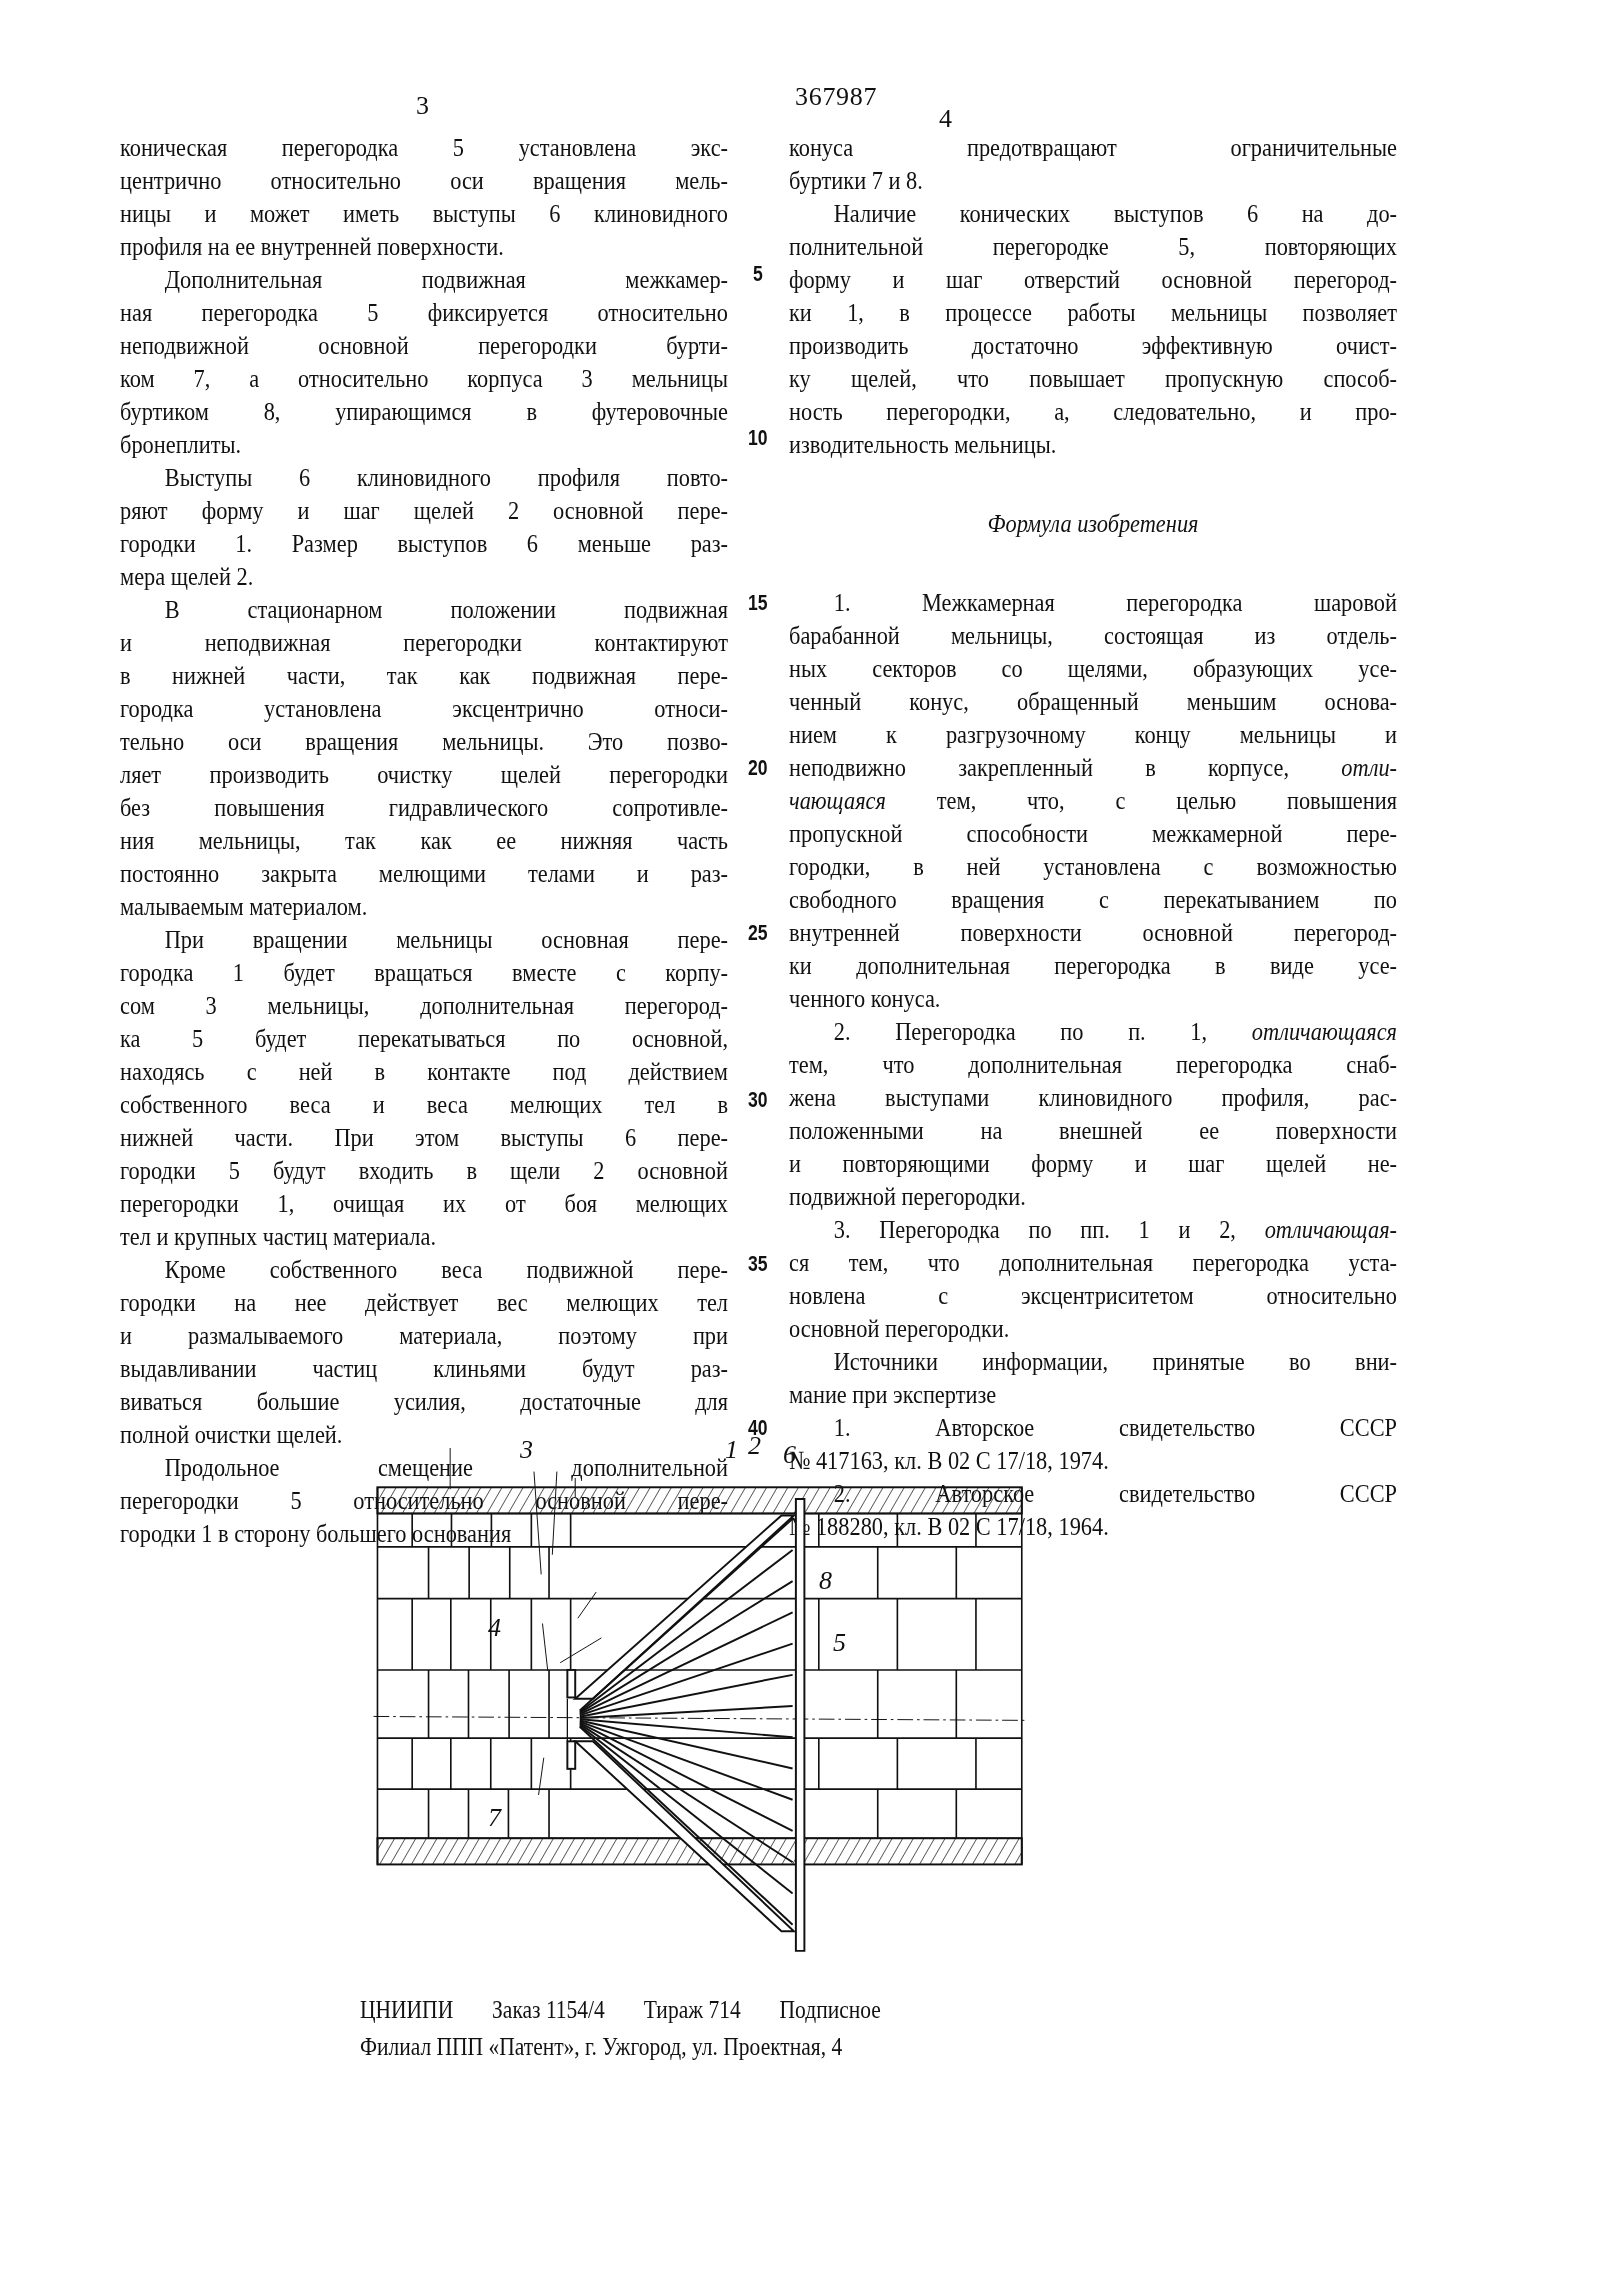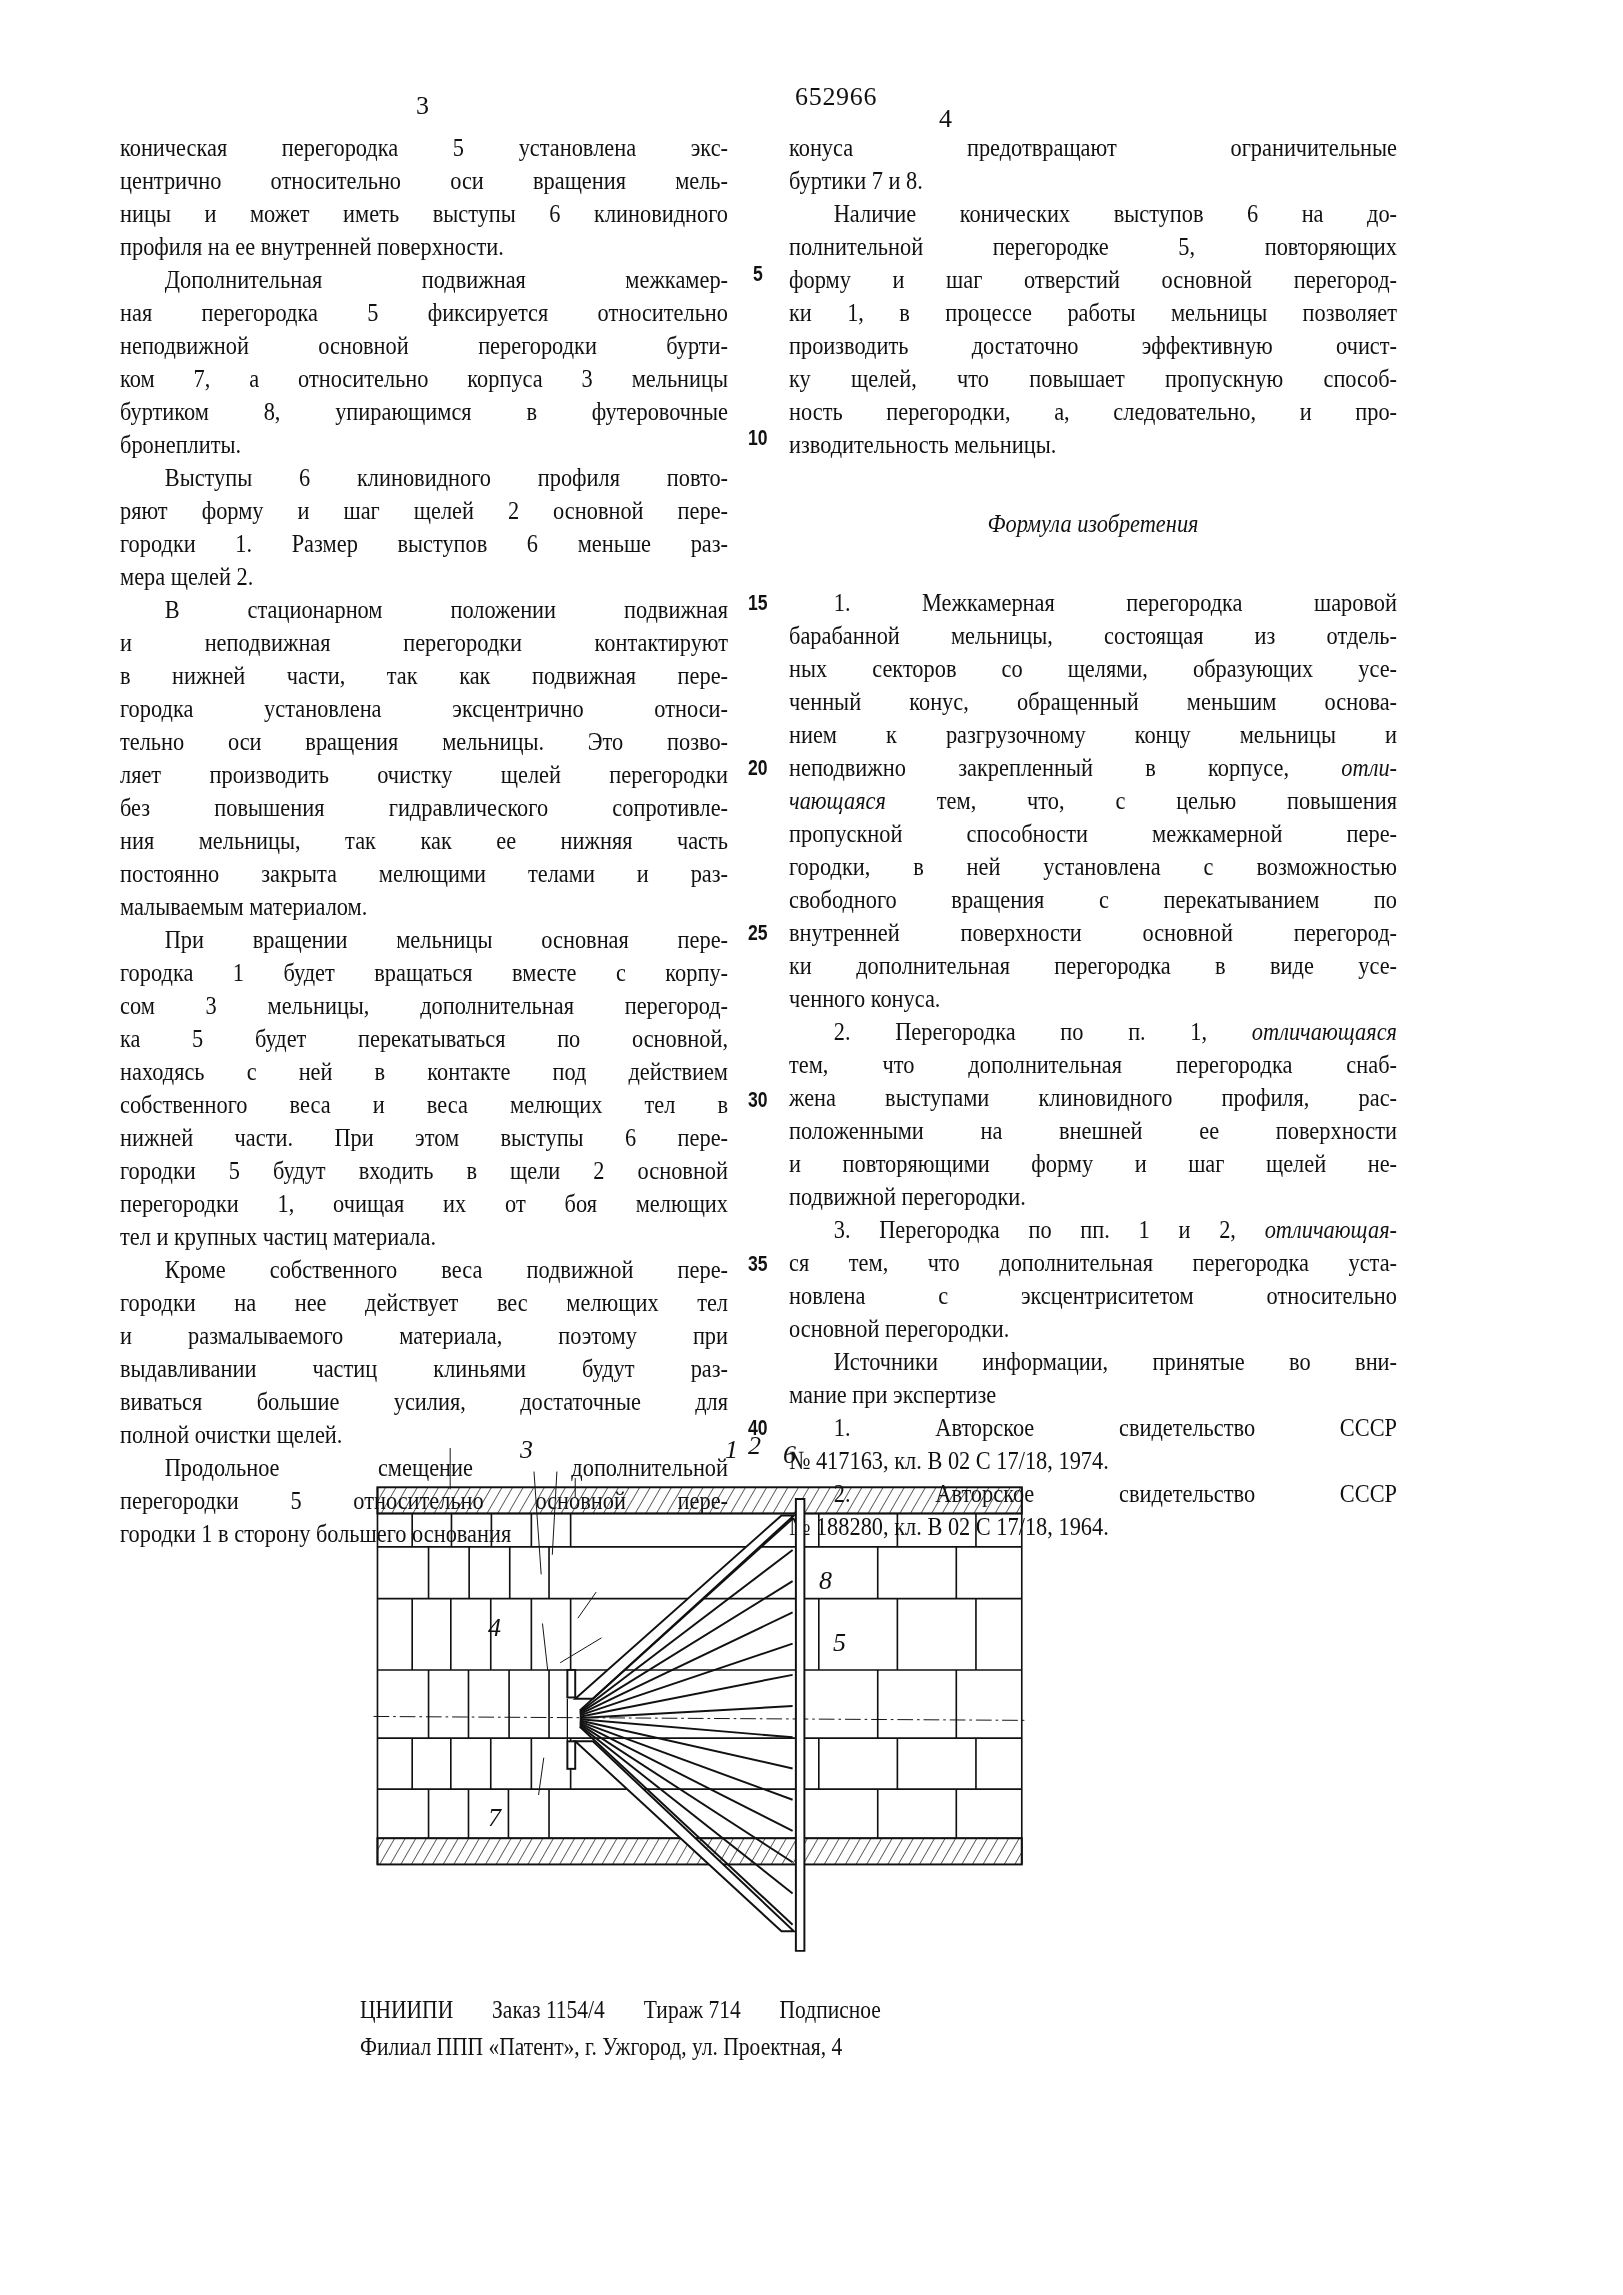--- a/index.html
+++ b/index.html
@@ -24,21 +24,21 @@
     font-weight: bold; font-size: 22px; transform: scaleX(0.8); transform-origin: left top;
   }
   .footer { font-size: 25px; transform: scaleX(0.86); transform-origin: left top; white-space: nowrap; }
   .footer span { display: inline-block; margin-right: 39px; }
   .figlabel { position: absolute; font-style: italic; font-size: 26px; }
 </style>
 </head>
 <body>
 
 <div class="abs pagenum" style="left:416px; top:93px;">3</div>
-<div class="abs patno" style="left:795px; top:84px;">652966</div>
+<div class="abs patno" style="left:795px; top:84px;">367987</div>
 <div class="abs pagenum" style="left:939px; top:106px;">4</div>
 
 <div class="col" id="left-col" style="left:120px; top:131px; width:707px;">
     <p>
       <span class="ln">коническая перегородка 5 установлена экс-</span>
       <span class="ln">центрично относительно оси вращения мель-</span>
       <span class="ln">ницы и может иметь выступы 6 клиновидного</span>
       <span class="ln last">профиля на ее внутренней поверхности.</span>
     </p>
     <p>

